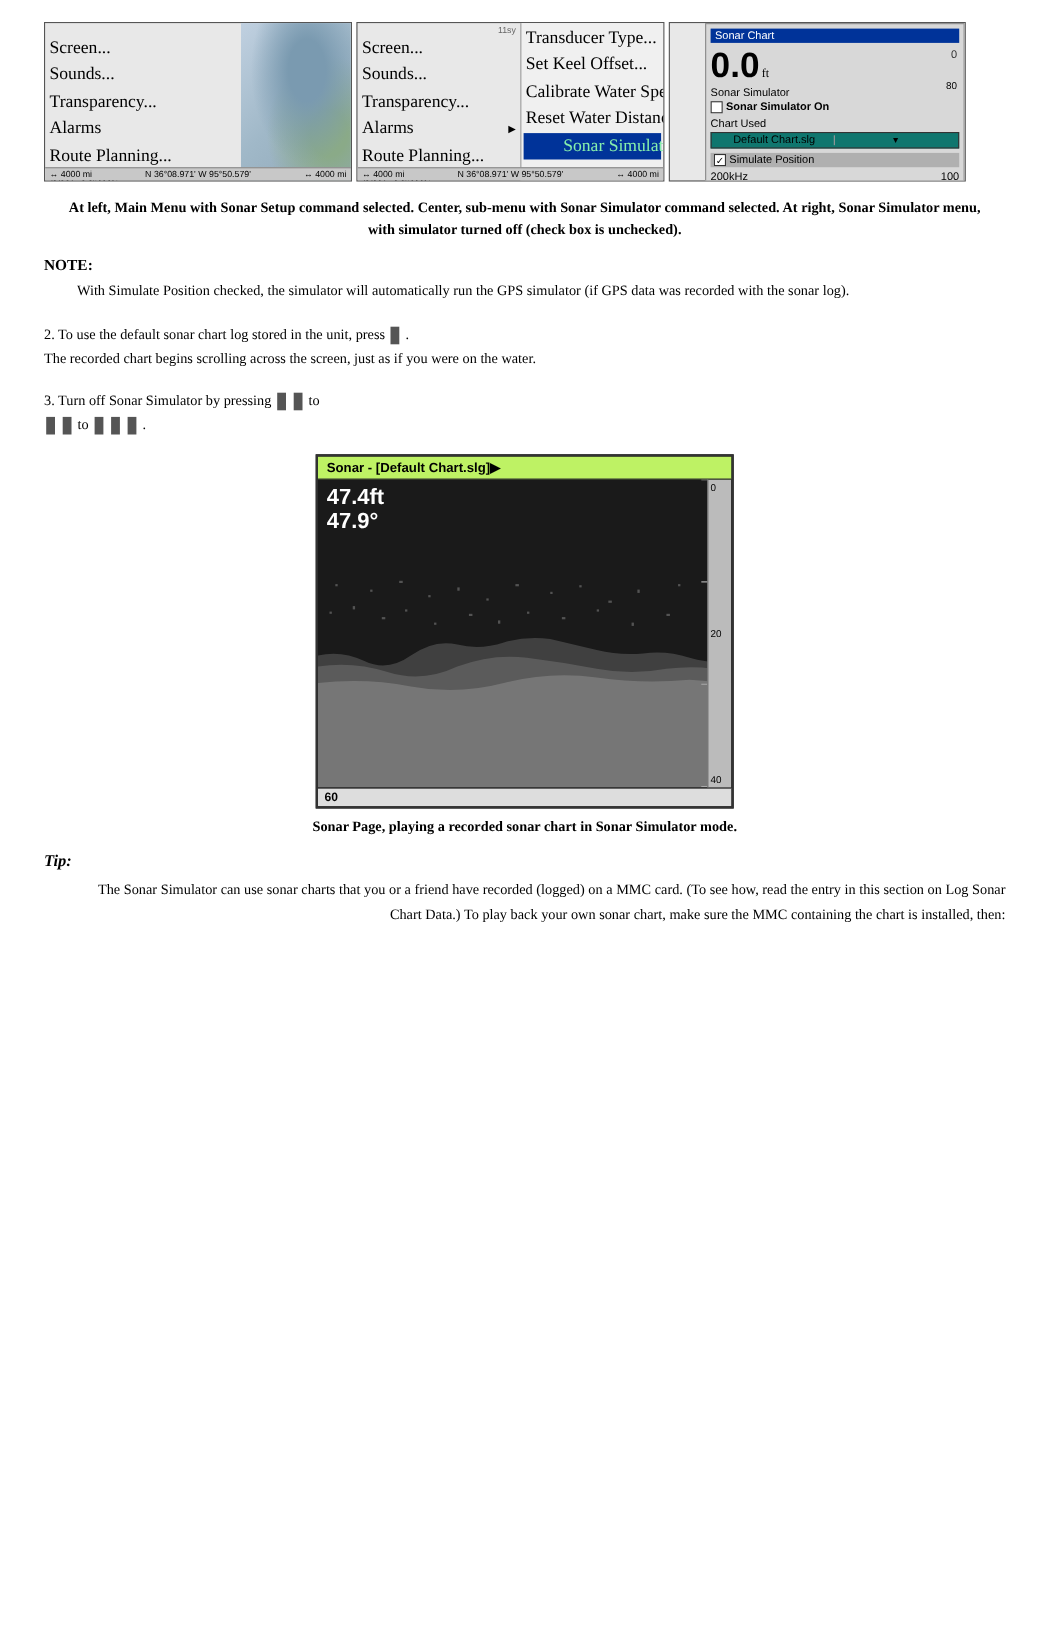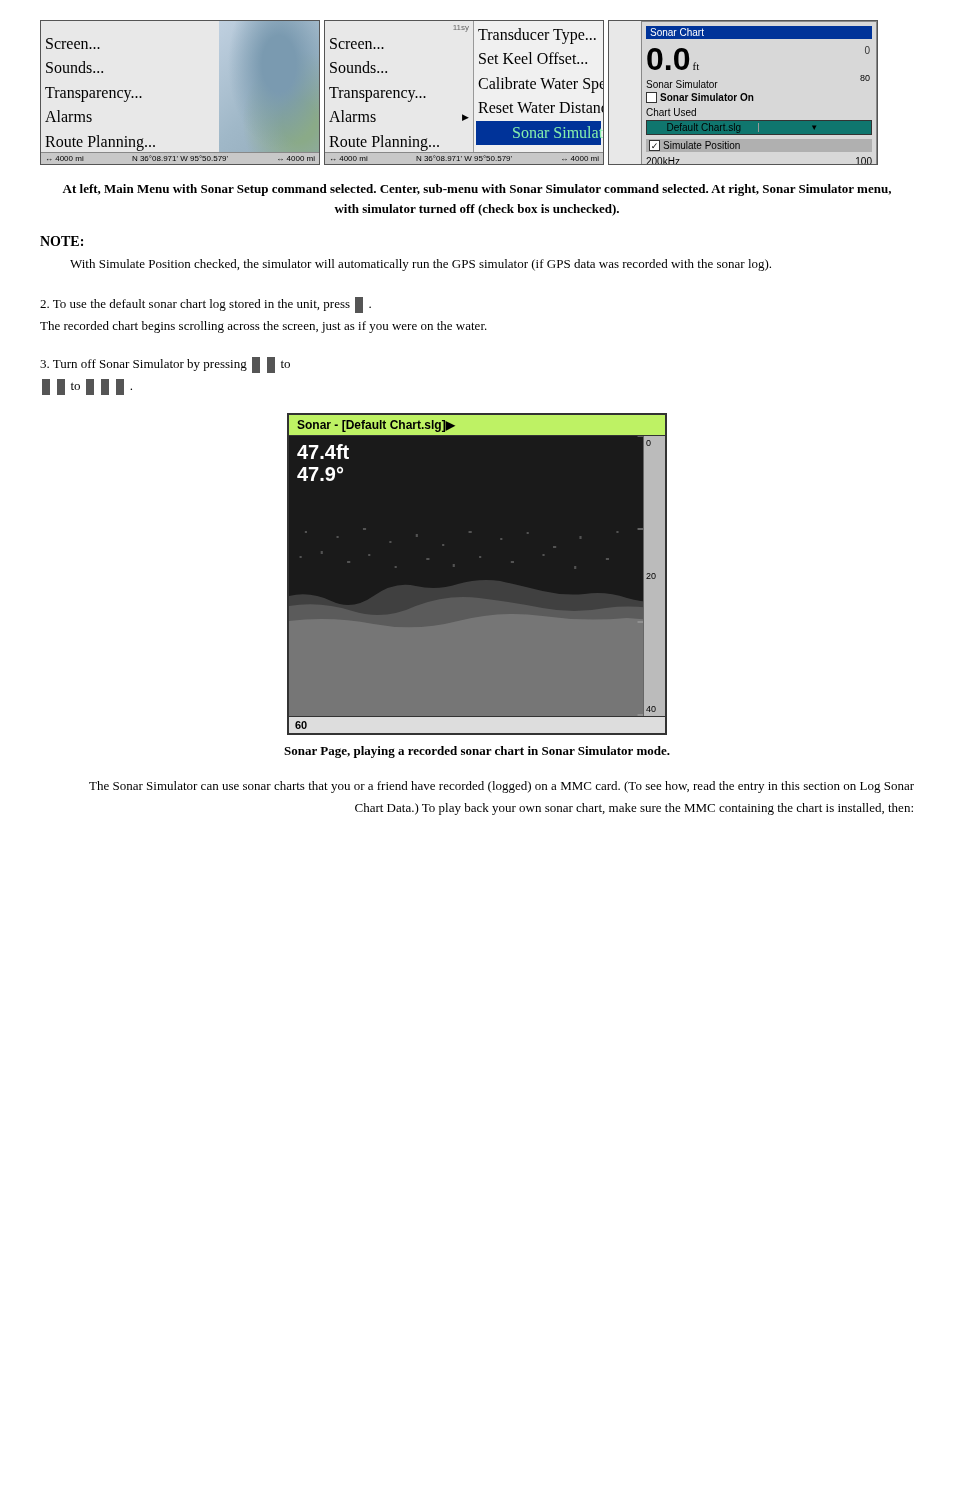--- a/index.html
+++ b/index.html
@@ -584,14 +584,15 @@
     </div>
     <div class="sonar-page-footer">
       <span>60</span>
     </div>
   </div>
 </div>
 
 <div class="sonar-caption">Sonar Page, playing a recorded sonar chart in Sonar Simulator mode.</div>
 
 <div class="note-section">
+  <div class="tip-title">Tip:</div>
   <div class="tip-body">The Sonar Simulator can use sonar charts that you or a friend have recorded (logged) on a MMC card. (To see how, read the entry in this section on Log Sonar Chart Data.) To play back your own sonar chart, make sure the MMC containing the chart is installed, then:</div>
 </div>
 
 </body></html>

